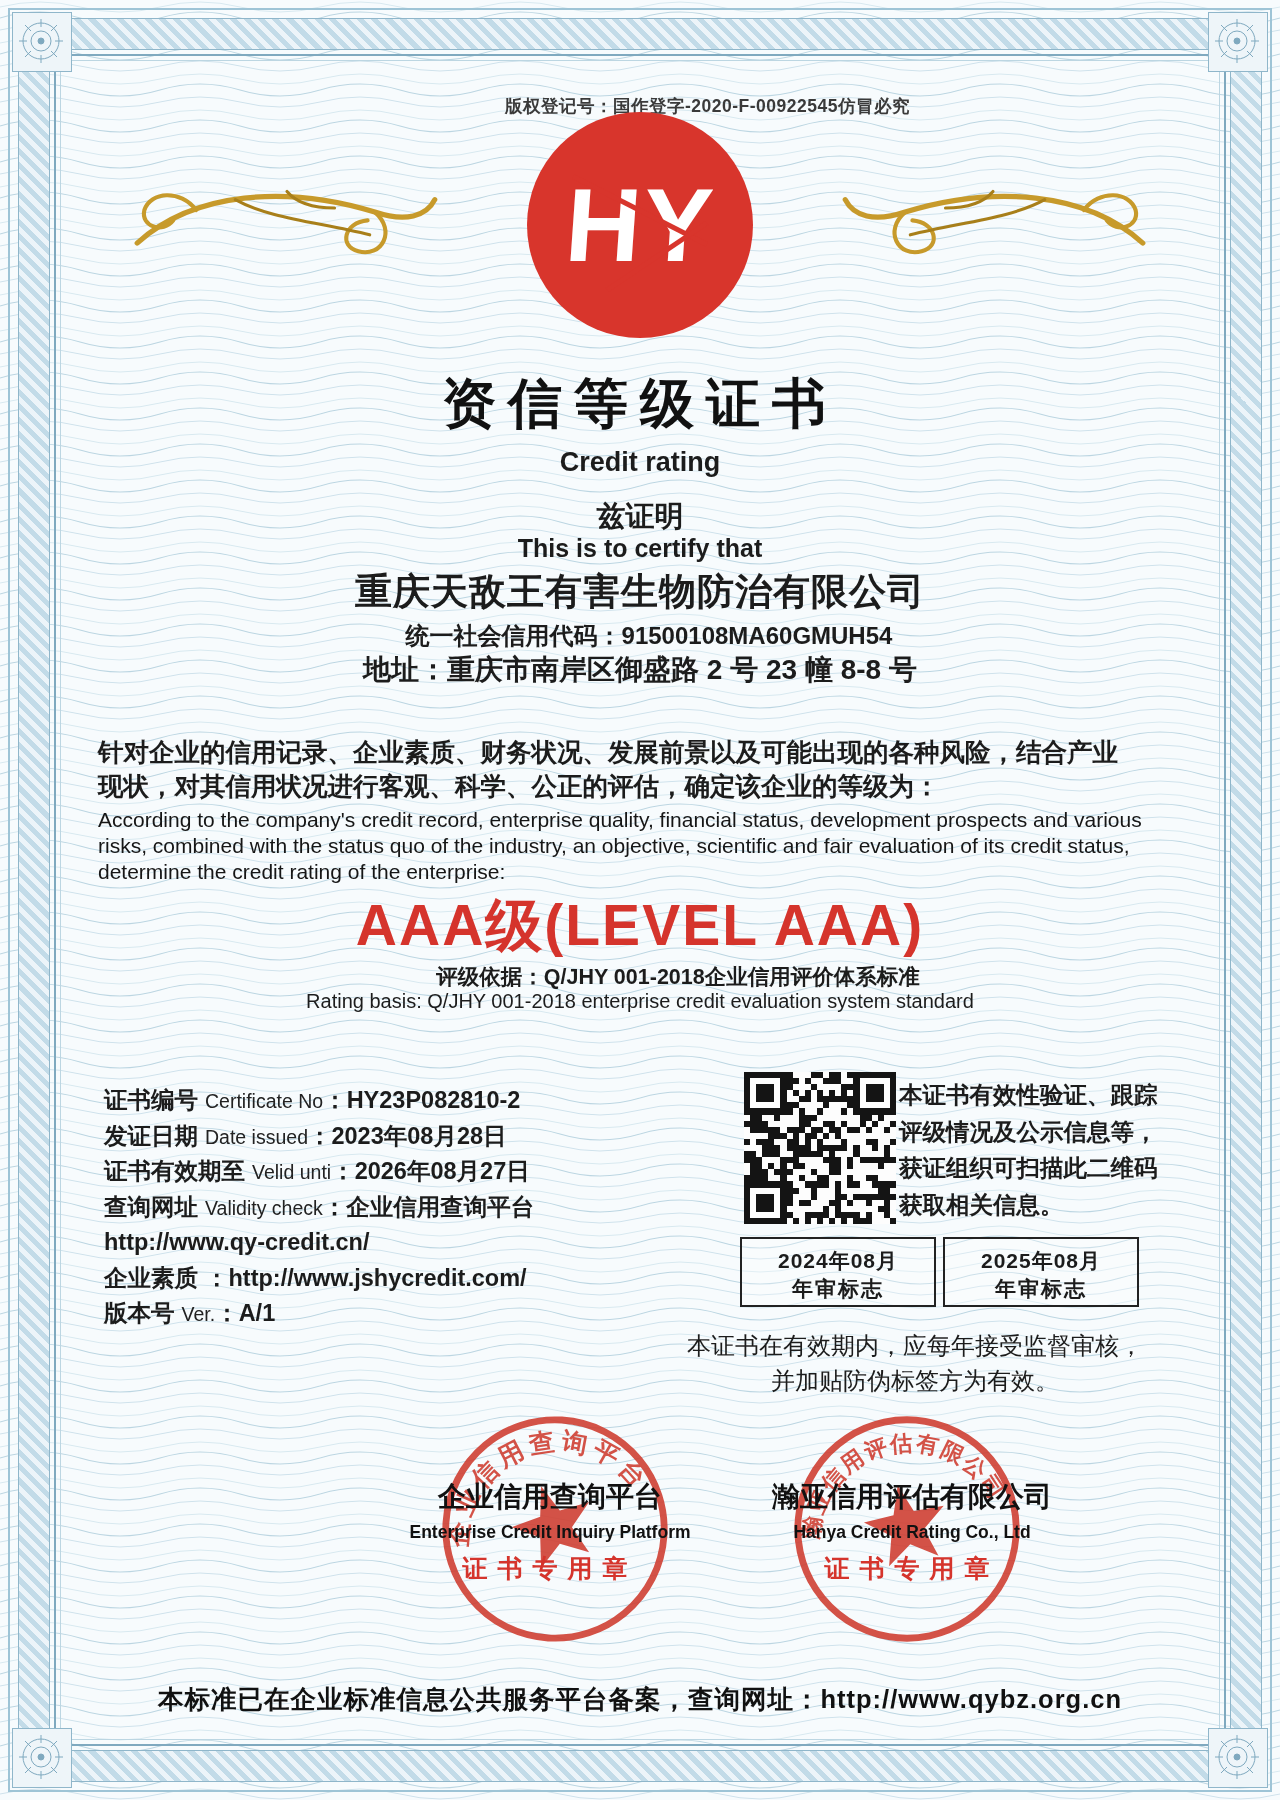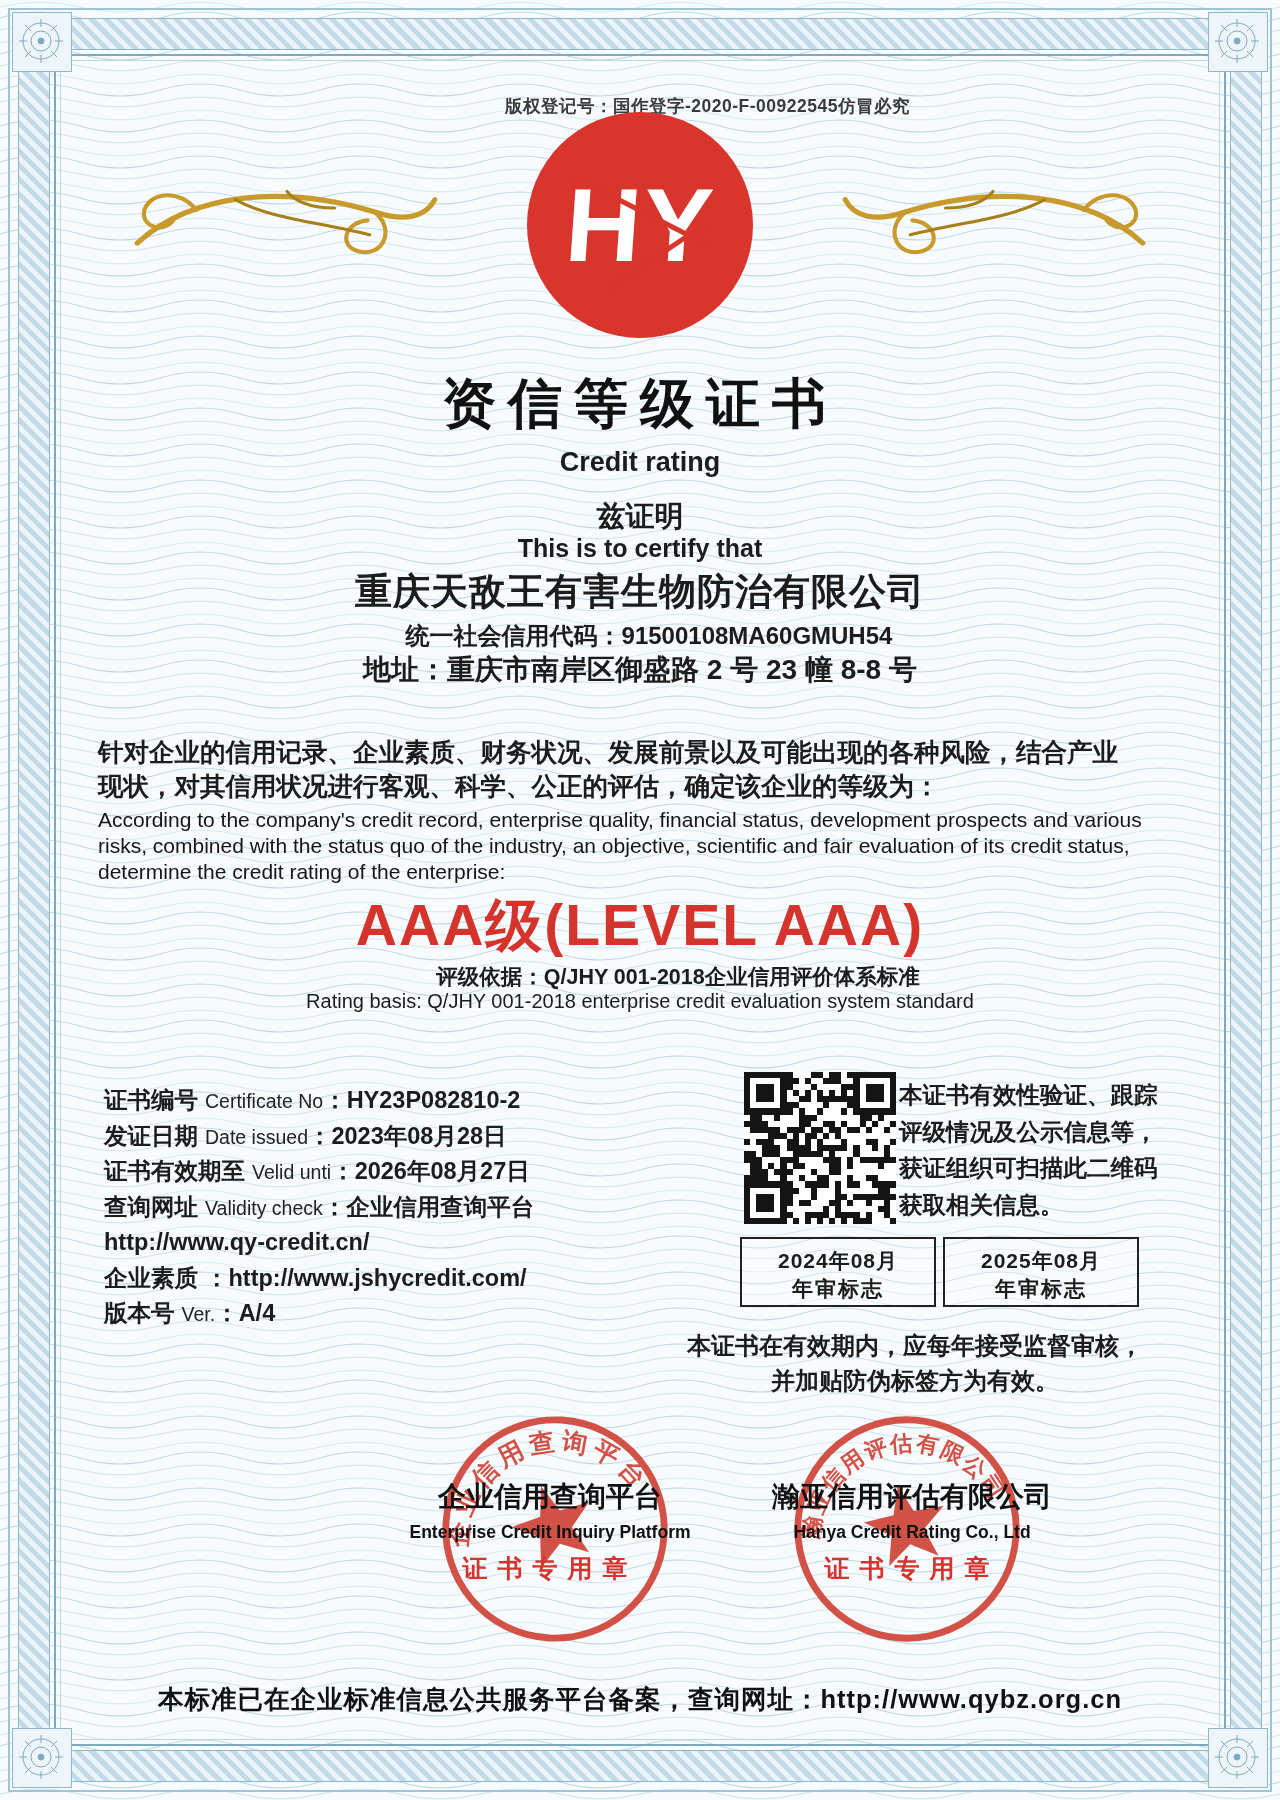--- a/index.html
+++ b/index.html
@@ -63,21 +63,21 @@
 
   .qr-box{left:744px;top:1072px;width:152px;height:152px;background:#fdfdfd;}
   .qr-box svg{width:100%;height:100%;display:block;shape-rendering:crispEdges;fill:#141414;}
   .qr-note{left:899px;top:1077px;width:300px;font-size:23.5px;line-height:36.5px;font-weight:600;}
 
   .annual-box{top:1237px;width:192px;height:66px;border:2px solid #222;text-align:center;background:rgba(255,255,255,.25);}
   .ab1{left:740px;} .ab2{left:943px;}
   .annual-month{margin-top:8px;font-size:21px;font-weight:600;letter-spacing:1px;}
   .annual-label{font-size:21px;font-weight:600;letter-spacing:2px;}
 
-  .supervision{left:655px;top:1328px;width:520px;text-align:center;font-size:24px;line-height:35px;font-weight:700;}
+  .supervision{left:655px;top:1328px;width:520px;text-align:center;font-size:24px;line-height:35px;font-weight:400;}
 
   .seal{width:234px;height:234px;opacity:.88;}
   .seal-left{left:438px;top:1412px;transform:rotate(-18deg);}
   .seal-right{left:790px;top:1412px;transform:rotate(-12deg);}
   .seal-arc{font-size:26px;font-weight:700;fill:#cf3b2e;letter-spacing:5px;}
   .seal-arc-sm{font-size:23px;font-weight:700;fill:#cf3b2e;letter-spacing:2px;}
 
   .org-block{top:1478px;width:460px;text-align:center;}
   .org-l{left:320px;} .org-r{left:682px;}
   .org-zh{font-size:28px;font-weight:800;color:#111;}
@@ -206,21 +206,21 @@
       <div class="detail-row">
         <span class="d-zh">查询网址</span><span class="d-en">Validity check</span><span class="d-co">：</span><span class="d-val">企业信用查询平台</span>
       </div>
       <div class="detail-row">
         <span class="d-val">http://www.qy-credit.cn/</span>
       </div>
       <div class="detail-row">
         <span class="d-zh">企业素质</span><span class="d-co">：</span><span class="d-val">http://www.jshycredit.com/</span>
       </div>
       <div class="detail-row">
-        <span class="d-zh">版本号</span><span class="d-en">Ver.</span><span class="d-co">：</span><span class="d-val">A/4</span>
+        <span class="d-zh">版本号</span><span class="d-en">Ver.</span><span class="d-co">：</span><span class="d-val">A/1</span>
       </div>
     </div>
 
     <div class="abs qr-box">
       <svg viewBox="0 0 25 25">
           <rect x="0" y="0" width="1" height="1"></rect>
           <rect x="1" y="0" width="1" height="1"></rect>
           <rect x="2" y="0" width="1" height="1"></rect>
           <rect x="3" y="0" width="1" height="1"></rect>
           <rect x="4" y="0" width="1" height="1"></rect>

